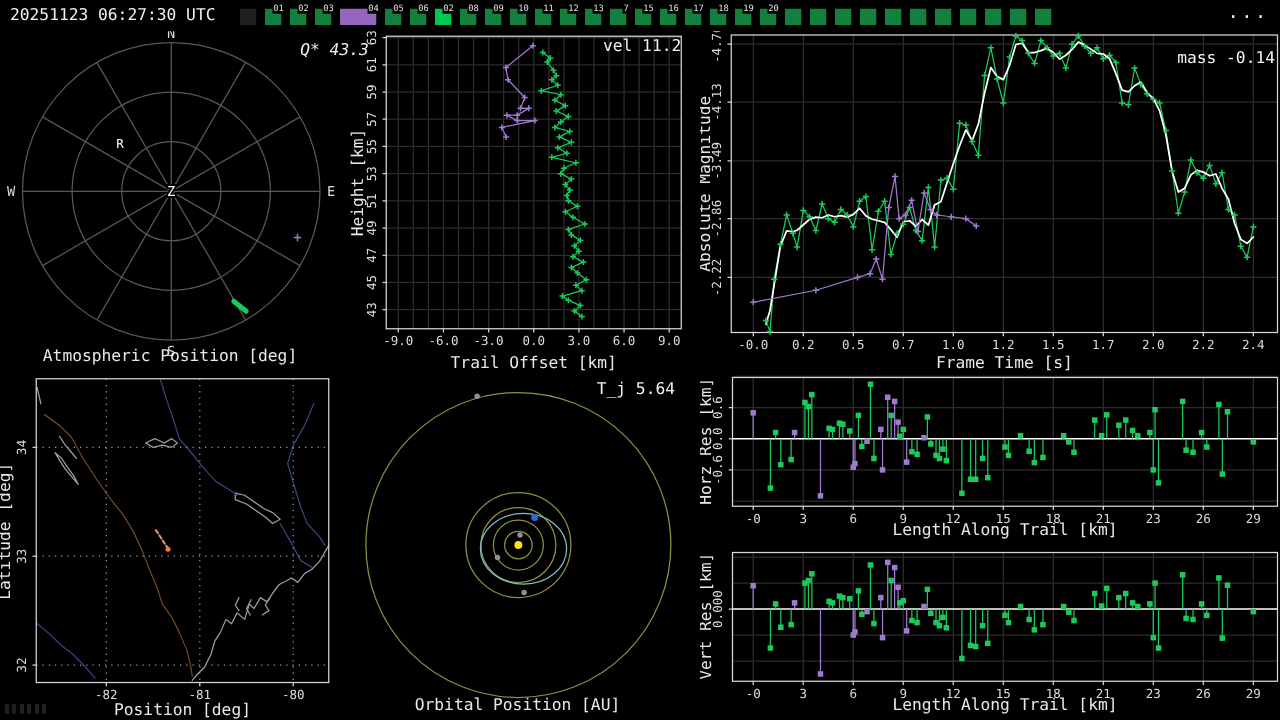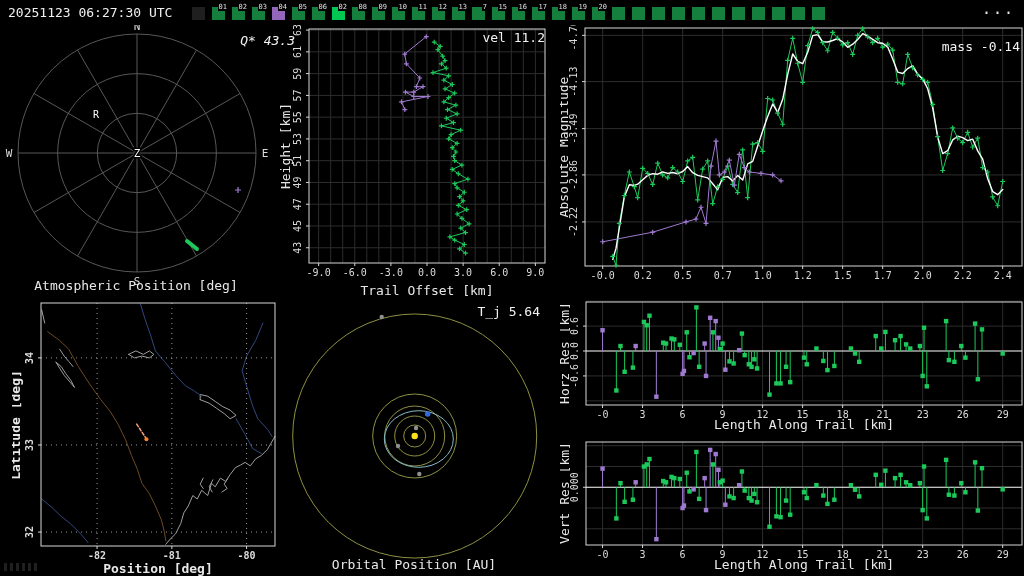--- a/index.html
+++ b/index.html
@@ -11,21 +11,21 @@
   svg text{font-family:"DejaVu Sans Mono",monospace;}
   .ptitle{position:absolute;font-size:13px;color:#f2f2f2;white-space:nowrap;z-index:3;}
   .xlabel{position:absolute;left:0;right:0;bottom:2px;text-align:center;
           font-size:13px;color:#e8e8e8;white-space:nowrap;z-index:3;}
   
   #statusbar{position:absolute;top:0;left:0;width:1024px;height:26px;z-index:5;}
   #timestamp{position:absolute;left:8px;top:5px;font-size:13px;color:#f0f0f0;}
   #frameBoxes{position:absolute;left:192px;top:7px;display:flex;gap:7px;}
   .fbox{width:13px;height:13px;background:#15803d;position:relative;flex:none;}
   .fbox.dim{background:#1f1f1f;}
-  .fbox.purple{background:#9467bd;}
+  .fbox.purple{background:#9467bd;padding-left:16px;}
   .fbox.green{background:#00c853;}
   .fbox span{position:absolute;top:-4px;right:-3px;font-size:7px;line-height:8px;
              color:#e0e0e0;background:#000;padding:0 1px;}
   #ellipsis{position:absolute;right:9px;top:0px;font-size:15px;letter-spacing:2px;color:#e8e8e8;}
   #watermark{position:absolute;left:4px;bottom:5px;width:34px;height:8px;opacity:.9;
      background:repeating-linear-gradient(90deg,#232323 0 3px,transparent 3px 6px);}
 </style>
 </head>
 <body>
 
@@ -421,23 +421,24 @@
         <path d="M171.83333333333334 160.19753086419755H176.83333333333334M174.33333333333334 157.69753086419755V162.69753086419755" stroke="#a07ad0" stroke-width="1.2" fill="none"></path>
         <path d="M176.83333333333331 129.34567901234567H181.83333333333331M179.33333333333331 126.84567901234567V131.84567901234567" stroke="#a07ad0" stroke-width="1.2" fill="none"></path>
         <path d="M181.83333333333334 142.56790123456793H186.83333333333334M184.33333333333334 140.06790123456793V145.06790123456793" stroke="#a07ad0" stroke-width="1.2" fill="none"></path>
         <path d="M186.83333333333334 146.97530864197535H191.83333333333334M189.33333333333334 144.47530864197535V149.47530864197535" stroke="#a07ad0" stroke-width="1.2" fill="none"></path>
         <path d="M198.50000000000003 148.44444444444446H203.50000000000003M201.00000000000003 145.94444444444446V150.94444444444446" stroke="#a07ad0" stroke-width="1.2" fill="none"></path>
         <path d="M210.16666666666669 149.9135802469136H215.16666666666669M212.66666666666669 147.4135802469136V152.4135802469136" stroke="#a07ad0" stroke-width="1.2" fill="none"></path>
         <path d="M218.50000000000003 155.79012345679016H223.50000000000003M221.00000000000003 153.29012345679016V158.29012345679016" stroke="#a07ad0" stroke-width="1.2" fill="none"></path>
         <text x="8" y="122" font-size="13" text-anchor="middle" fill="#e8e8e8" transform="rotate(-90,8,122)">Absolute Magnitude</text>
       </svg>
     <div class="ptitle" style="right:4px;top:2px;margin-top:12px;">mass -0.14</div>
+    <div class="xlabel" style="margin-left:23px;">Frame Time [s]</div>
   </div>
 
-  <div class="panel" id="p-map" style="left:12px;top:300px;width:280px;height:276px;font-weight:bold;">
+  <div class="panel" id="p-map" style="left:0;top:300px;width:280px;height:276px;">
     <svg id="svg-map" width="280" height="276">
         <polyline points="263.0,136.3 255.5,149.3 249.5,155.4 243.6,158.9 238.3,165.9 233.1,162.4 228.6,165.0 223.4,167.6 218.1,174.6 213.7,181.5 208.4,178.1 203.2,186.8 199.5,183.3 195.7,195.5 189.7,190.3 185.2,199.0 180.8,195.5 176.3,205.9 171.8,212.9 168.8,223.4 163.6,233.8 158.3,239.0 153.8,244.3" fill="none" stroke="#9f9f9f" stroke-width="1" stroke-linejoin="round" stroke-linecap="round"></polyline>
         <polyline points="215.9,178.1 212.2,184.2 215.2,188.5 209.9,192.0" fill="none" stroke="#9f9f9f" stroke-width="1" stroke-linejoin="round" stroke-linecap="round"></polyline>
         <polyline points="200.9,179.8 197.2,186.8 200.2,192.0" fill="none" stroke="#9f9f9f" stroke-width="1" stroke-linejoin="round" stroke-linecap="round"></polyline>
         <polyline points="191.2,178.1 188.2,184.2 191.2,188.5" fill="none" stroke="#9f9f9f" stroke-width="1" stroke-linejoin="round" stroke-linecap="round"></polyline>
         <polyline points="188.2,99.7 197.2,103.2 204.7,108.4 212.2,113.6 218.1,118.8 224.1,115.4 218.1,110.1 210.7,106.6 203.2,101.4 195.7,96.2 188.2,94.5 188.2,99.7" fill="none" stroke="#9f9f9f" stroke-width="1" stroke-linejoin="round" stroke-linecap="round"></polyline>
         <polyline points="116.5,54.4 123.9,50.9 131.4,54.4 137.4,50.9 141.9,54.4 137.4,57.9 129.9,56.1 122.5,57.9 116.5,54.4" fill="none" stroke="#9f9f9f" stroke-width="1" stroke-linejoin="round" stroke-linecap="round"></polyline>
         <polyline points="44.0,62.2 49.2,66.6 53.7,73.5 58.9,80.5 62.6,87.5 58.2,82.3 52.2,75.3 47.7,68.3 44.0,62.2" fill="none" stroke="#9f9f9f" stroke-width="1" stroke-linejoin="round" stroke-linecap="round"></polyline>
         <polyline points="47.7,49.2 52.2,56.1 56.7,61.4 61.1,66.6" fill="none" stroke="#9f9f9f" stroke-width="1" stroke-linejoin="round" stroke-linecap="round"></polyline>
         <polyline points="29.7,10.0 32.7,23.0" fill="none" stroke="#9f9f9f" stroke-width="1" stroke-linejoin="round" stroke-linecap="round"></polyline>

